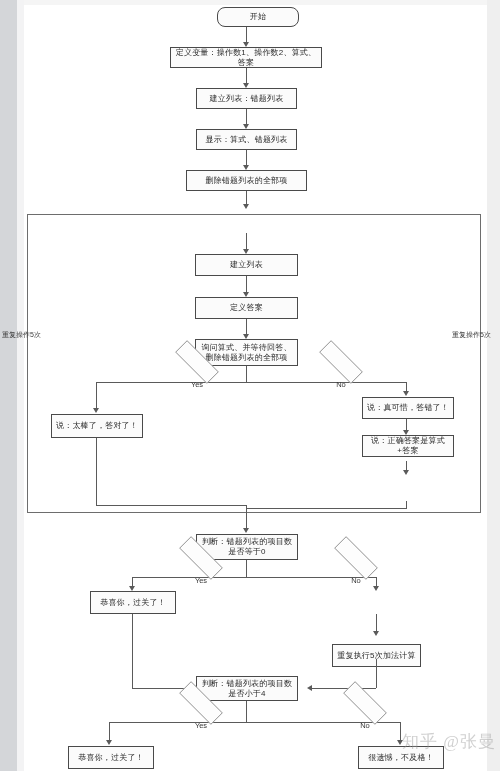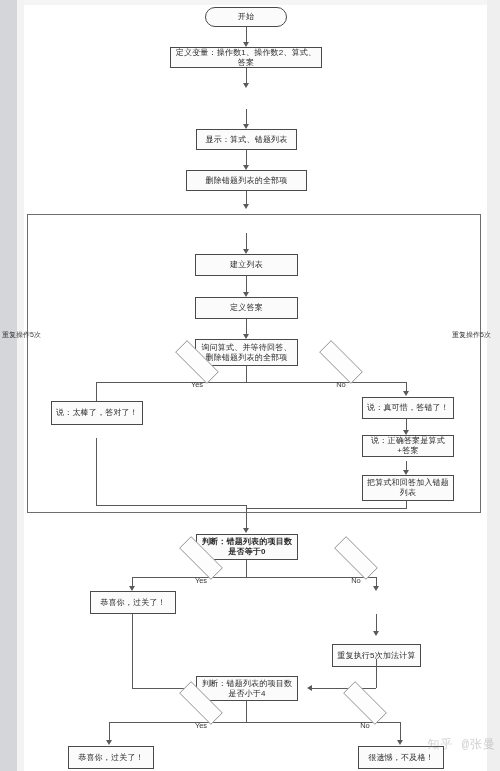--- a/index.html
+++ b/index.html
@@ -57,50 +57,51 @@
   .arrow{position:absolute;width:0;height:0;}
   .arrow.down{border-left:3.5px solid transparent;border-right:3.5px solid transparent;border-top:5px solid #5a5a5a;}
   .arrow.right{border-top:3.5px solid transparent;border-bottom:3.5px solid transparent;border-left:5px solid #5a5a5a;}
   .arrow.left{border-top:3.5px solid transparent;border-bottom:3.5px solid transparent;border-right:5px solid #5a5a5a;}
 
   .loopbox{position:absolute;box-sizing:border-box;border:1px solid #6d6d6d;background:transparent;}
   .looplabel{position:absolute;font-size:7px;color:#3c3c3c;white-space:nowrap;}
 
   .watermark{
     position:absolute;right:4px;bottom:18px;
-    font-size:12px;color:rgba(150,150,150,.45);
-    font-family:Liberation Mono, monospace;
+    font-size:17px;color:rgba(150,150,150,.45);
+    font-family:Liberation Serif, serif;
     letter-spacing:1px;white-space:nowrap;
     pointer-events:none;
   }
 </style>
 </head>
 <body>
 
 <div id="root">
 
   <div class="left-rail"></div>
   <div class="left-gap"></div>
   <div class="top-strip"></div>
   <div class="right-rail"></div>
 
   <div class="canvas">
 
     <div class="loopbox" style="left:3px;top:209px;width:454px;height:299px;"></div>
     <div class="looplabel" style="left:-22px;top:325px;">重复操作5次</div>
     <div class="looplabel" style="left:428px;top:325px;">重复操作5次</div>
 
-    <div class="node round" style="left:181px;top:2px;width:82px;height:20px;">开始</div>
+    <div class="node round" style="left:193px;top:2px;width:82px;height:20px;border-radius:8px;">开始</div>
     <div class="line v" style="left:222px;top:22px;height:16px;"></div>
     <div class="arrow down" style="left:219px;top:37px;"></div>
 
     <div class="node" style="left:146px;top:42px;width:152px;height:21px;">定义变量：操作数1、操作数2、算式、答案</div>
     <div class="line v" style="left:222px;top:63px;height:16px;"></div>
     <div class="arrow down" style="left:219px;top:78px;"></div>
 
+    <div class="node" style="left:172px;top:83px;width:101px;height:21px;">建立列表：错题列表</div>
     <div class="line v" style="left:222px;top:104px;height:16px;"></div>
     <div class="arrow down" style="left:219px;top:119px;"></div>
 
     <div class="node" style="left:172px;top:124px;width:101px;height:21px;">显示：算式、错题列表</div>
     <div class="line v" style="left:222px;top:145px;height:16px;"></div>
     <div class="arrow down" style="left:219px;top:160px;"></div>
 
     <div class="node" style="left:162px;top:165px;width:121px;height:21px;">删除错题列表的全部项</div>
     <div class="line v" style="left:222px;top:186px;height:14px;"></div>
     <div class="arrow down" style="left:219px;top:199px;"></div>
@@ -125,40 +126,39 @@
       <span class="dbox"></span>
       <span class="dlab">Yes</span>
     </div>
     <div class="diamond" style="left:285px;top:345px;width:64px;height:24px;">
       <span class="dbox"></span>
       <span class="dlab">No</span>
     </div>
 
     <div class="line v" style="left:72px;top:377px;height:27px;"></div>
     <div class="arrow down" style="left:69px;top:403px;"></div>
-    <div class="node" style="left:27px;top:396px;width:92px;height:24px;">说：太棒了，答对了！</div>
+    <div class="node" style="left:27px;top:409px;width:92px;height:24px;">说：太棒了，答对了！</div>
     <div class="line v" style="left:72px;top:433px;height:67px;"></div>
     <div class="line h" style="left:72px;top:500px;width:151px;"></div>
 
     <div class="line v" style="left:382px;top:377px;height:10px;"></div>
     <div class="arrow down" style="left:379px;top:386px;"></div>
     <div class="node" style="left:338px;top:392px;width:92px;height:22px;">说：真可惜，答错了！</div>
     <div class="line v" style="left:382px;top:414px;height:12px;"></div>
     <div class="arrow down" style="left:379px;top:425px;"></div>
     <div class="node" style="left:338px;top:430px;width:92px;height:22px;">说：正确答案是算式+答案</div>
     <div class="line v" style="left:382px;top:456px;height:10px;"></div>
     <div class="arrow down" style="left:379px;top:465px;"></div>
-    <div class="node" style="left:338px;top:470px;width:92px;height:26px;">把算式和回答加入错题列表</div>
     <div class="line v" style="left:382px;top:496px;height:7px;"></div>
     <div class="line h" style="left:222px;top:503px;width:161px;"></div>
 
     <div class="line v" style="left:222px;top:500px;height:24px;"></div>
     <div class="arrow down" style="left:219px;top:523px;"></div>
 
-    <div class="node" style="left:172px;top:529px;width:102px;height:26px;font-weight:bold;">判断：错题列表的项目数是否等于0</div>
+    <div class="node" style="left:172px;top:529px;width:102px;height:26px;">判断：错题列表的项目数是否等于0</div>
 
     <div class="line v" style="left:222px;top:555px;height:17px;"></div>
     <div class="line h" style="left:108px;top:572px;width:244px;"></div>
 
     <div class="diamond" style="left:145px;top:541px;width:64px;height:24px;">
       <span class="dbox"></span>
       <span class="dlab">Yes</span>
     </div>
     <div class="diamond" style="left:300px;top:541px;width:64px;height:24px;">
       <span class="dbox"></span>

